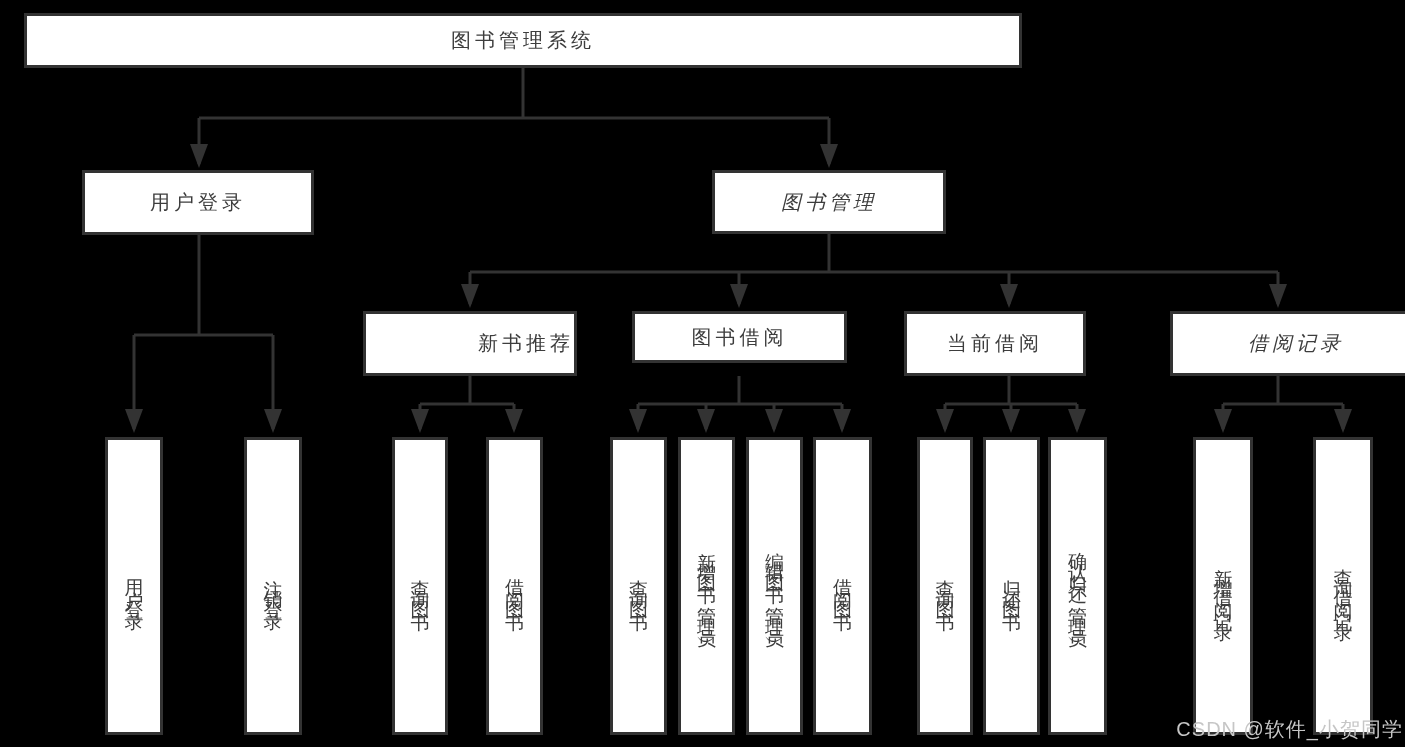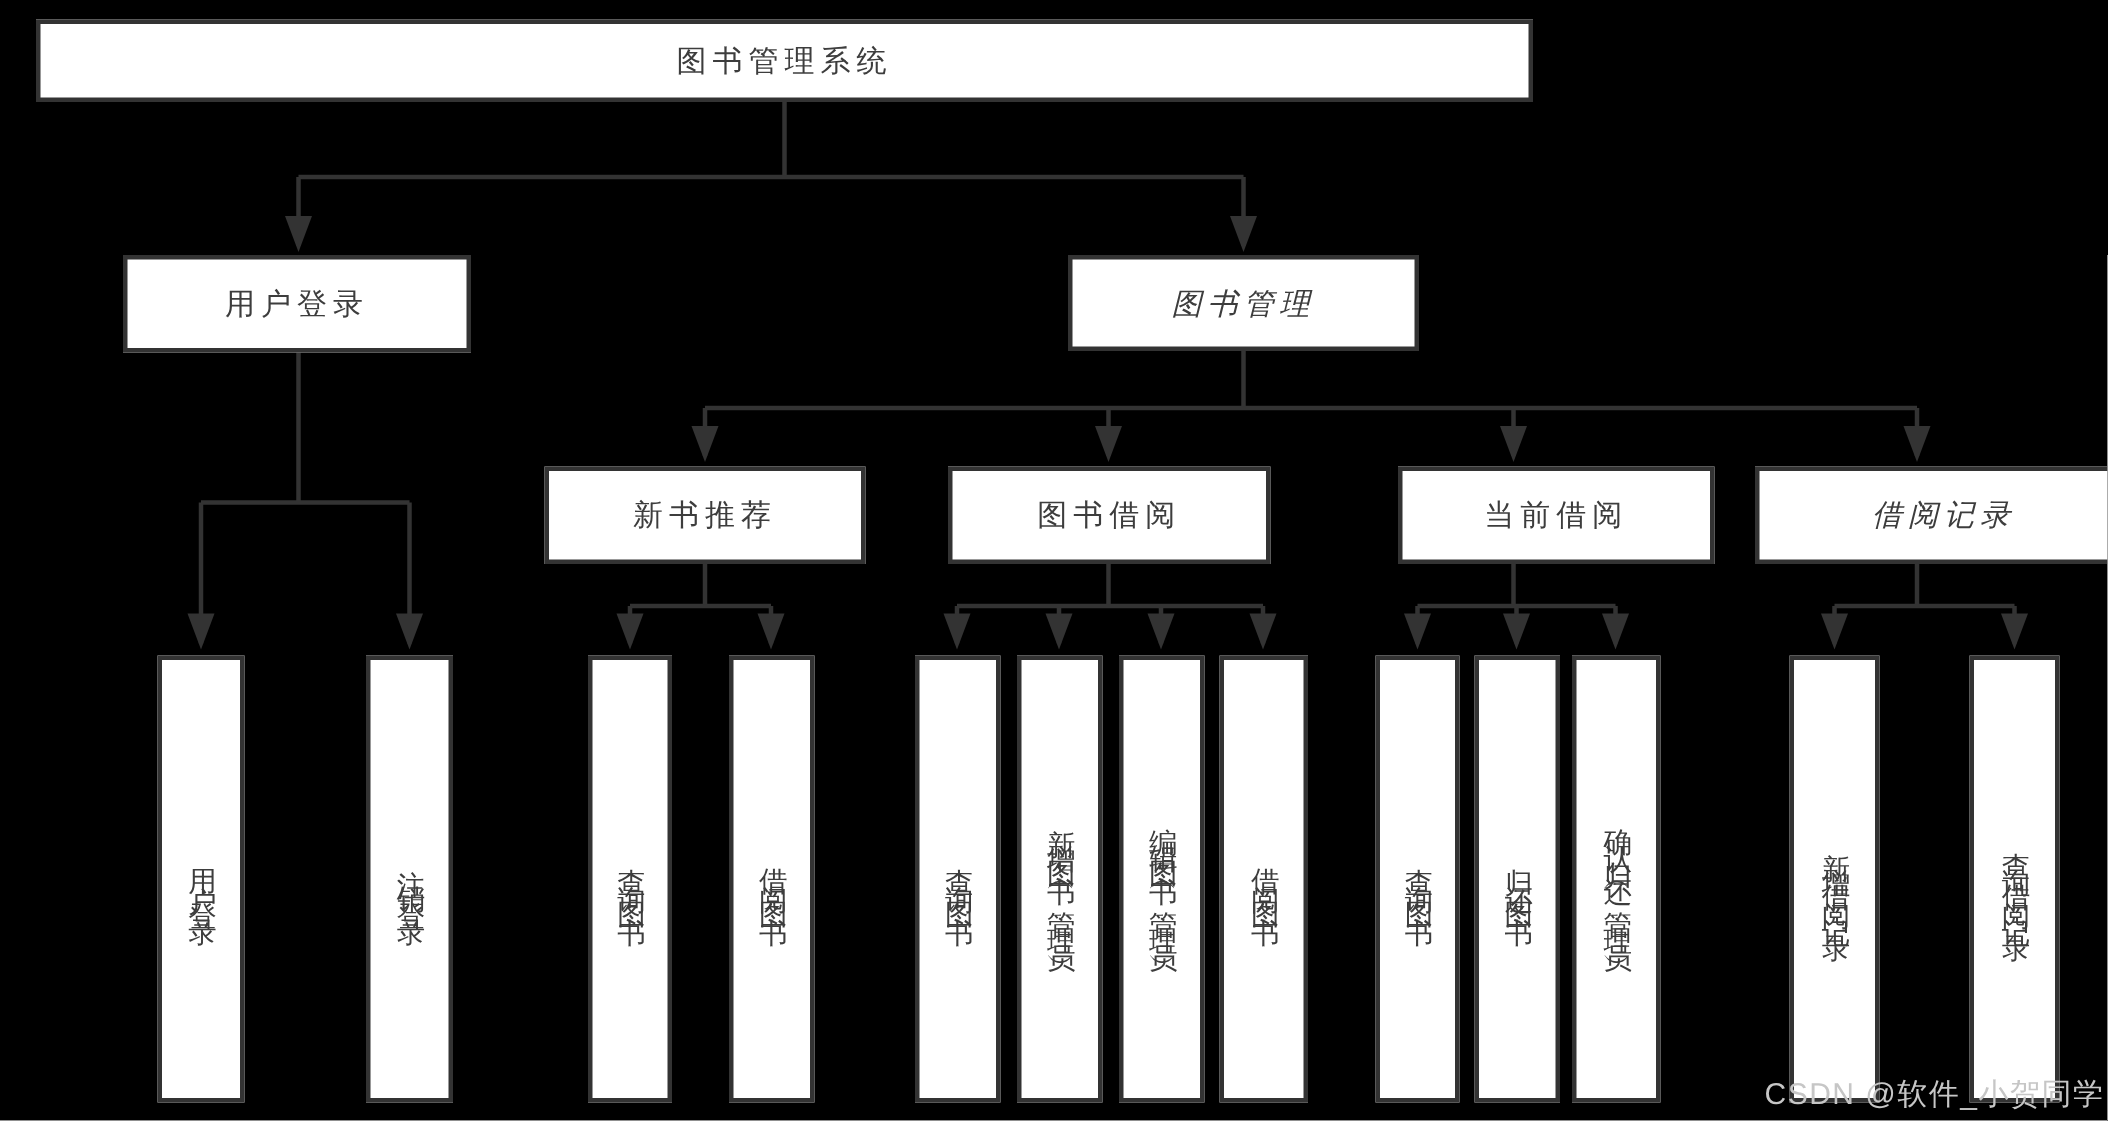--- a/index.html
+++ b/index.html
@@ -55,27 +55,27 @@
     <span>图书管理系统</span>
   </div>
 
   <div class="hbox" style="left:82px;top:170px;width:232px;height:65px;">
     <span>用户登录</span>
   </div>
   <div class="hbox" style="left:712px;top:170px;width:234px;height:64px;font-style:italic;">
     <span>图书管理</span>
   </div>
 
-  <div class="hbox" style="left:363px;top:311px;width:214px;height:65px;">
+  <div class="hbox" style="left:363px;top:311px;width:214px;height:65px;justify-content:flex-end;">
     <span>新书推荐</span>
   </div>
-  <div class="hbox" style="left:632px;top:311px;width:215px;height:65px;">
+  <div class="hbox" style="left:632px;top:311px;width:215px;height:52px;">
     <span>图书借阅</span>
   </div>
-  <div class="hbox" style="left:904px;top:311px;width:211px;height:65px;margin-left:28px;">
+  <div class="hbox" style="left:904px;top:311px;width:182px;height:65px;">
     <span>当前借阅</span>
   </div>
   <div class="hbox" style="left:1170px;top:311px;width:252px;height:65px;font-style:italic;">
     <span>借阅记录</span>
   </div>
 
   <div class="vbox" style="left:105px;width:58px;">
     <span>用户登录</span>
   </div>
   <div class="vbox" style="left:244px;width:58px;">

